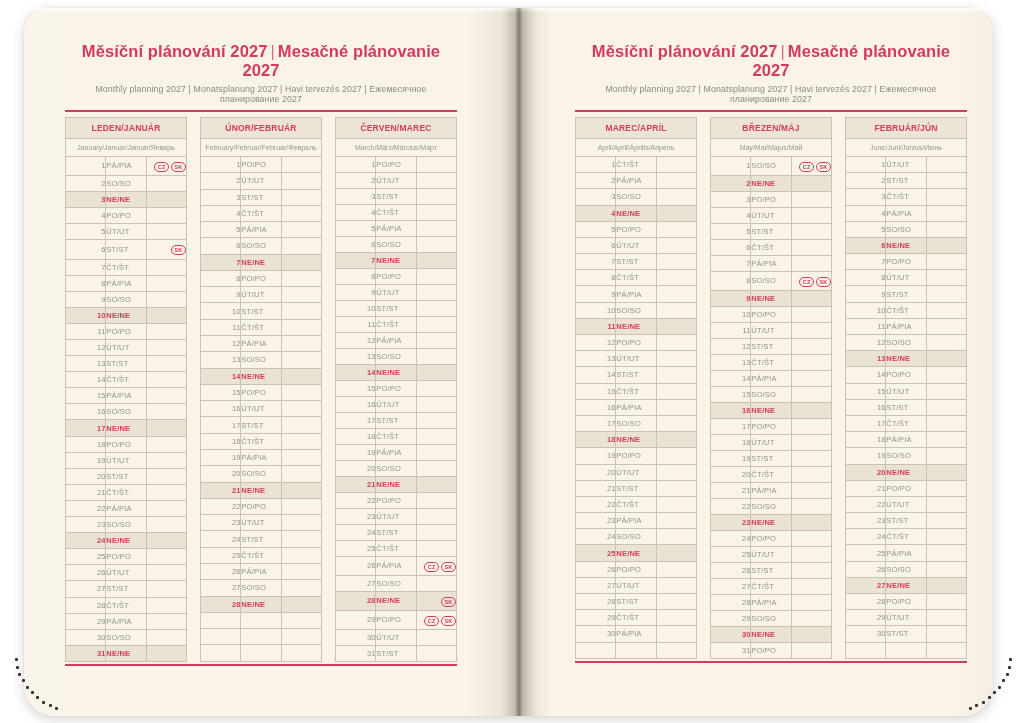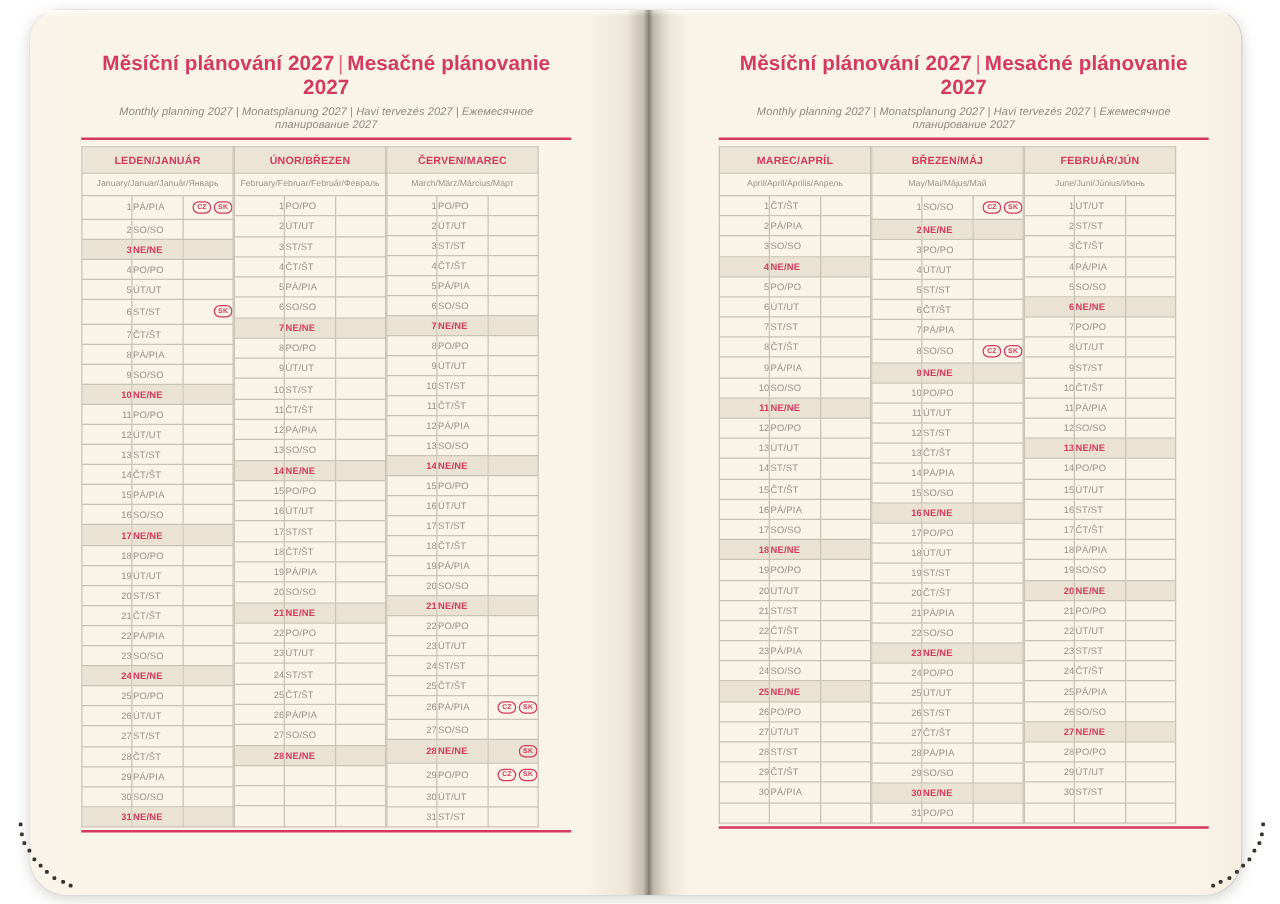--- a/index.html
+++ b/index.html
@@ -47,24 +47,24 @@
   .page-right .page-content{left:57px;}
 
   .title{
     margin:34px 0 0 0;text-align:center;
     font-size:16.5px;font-weight:bold;color:var(--accent);
     letter-spacing:0.1px;line-height:1.15;
   }
   .title .sep{font-weight:normal;opacity:0.75;padding:0 3px;}
   .subtitle{
     margin-top:4px;text-align:center;
-    font-size:8.8px;color:#8e8a80;letter-spacing:0.1px;font-style:italic;
+    font-size:8.8px;color:#8e8a80;letter-spacing:0.1px;
   }
   .rule{height:2px;background:var(--accent);margin-top:6px;}
-  .months{display:flex;margin-top:5px;}
+  .months{display:flex;gap:13px;margin-top:5px;}
 
   table.month{
     width:122px;border-collapse:collapse;table-layout:fixed;
     flex:0 0 122px;
   }
   table.month th, table.month td{
     border:1px solid var(--border);
     padding:0;overflow:hidden;white-space:nowrap;
   }
   .mname{
@@ -262,21 +262,21 @@
               <tr class="sun">
                 <td class="num">31</td>
                 <td class="day">NE/NE</td>
                 <td class="note"></td>
               </tr>
             </tbody>
           </table>
           <table class="month">
             <thead>
               <tr>
-                <th colspan="3" class="mname">ÚNOR/BŘEZEN</th>
+                <th colspan="3" class="mname">ÚNOR/FEBRUÁR</th>
               </tr>
               <tr>
                 <td colspan="3" class="mlangs">February/Februar/Február/Февраль</td>
               </tr>
             </thead>
             <tbody>
               <tr>
                 <td class="num">1</td>
                 <td class="day">PO/PO</td>
                 <td class="note"></td>

